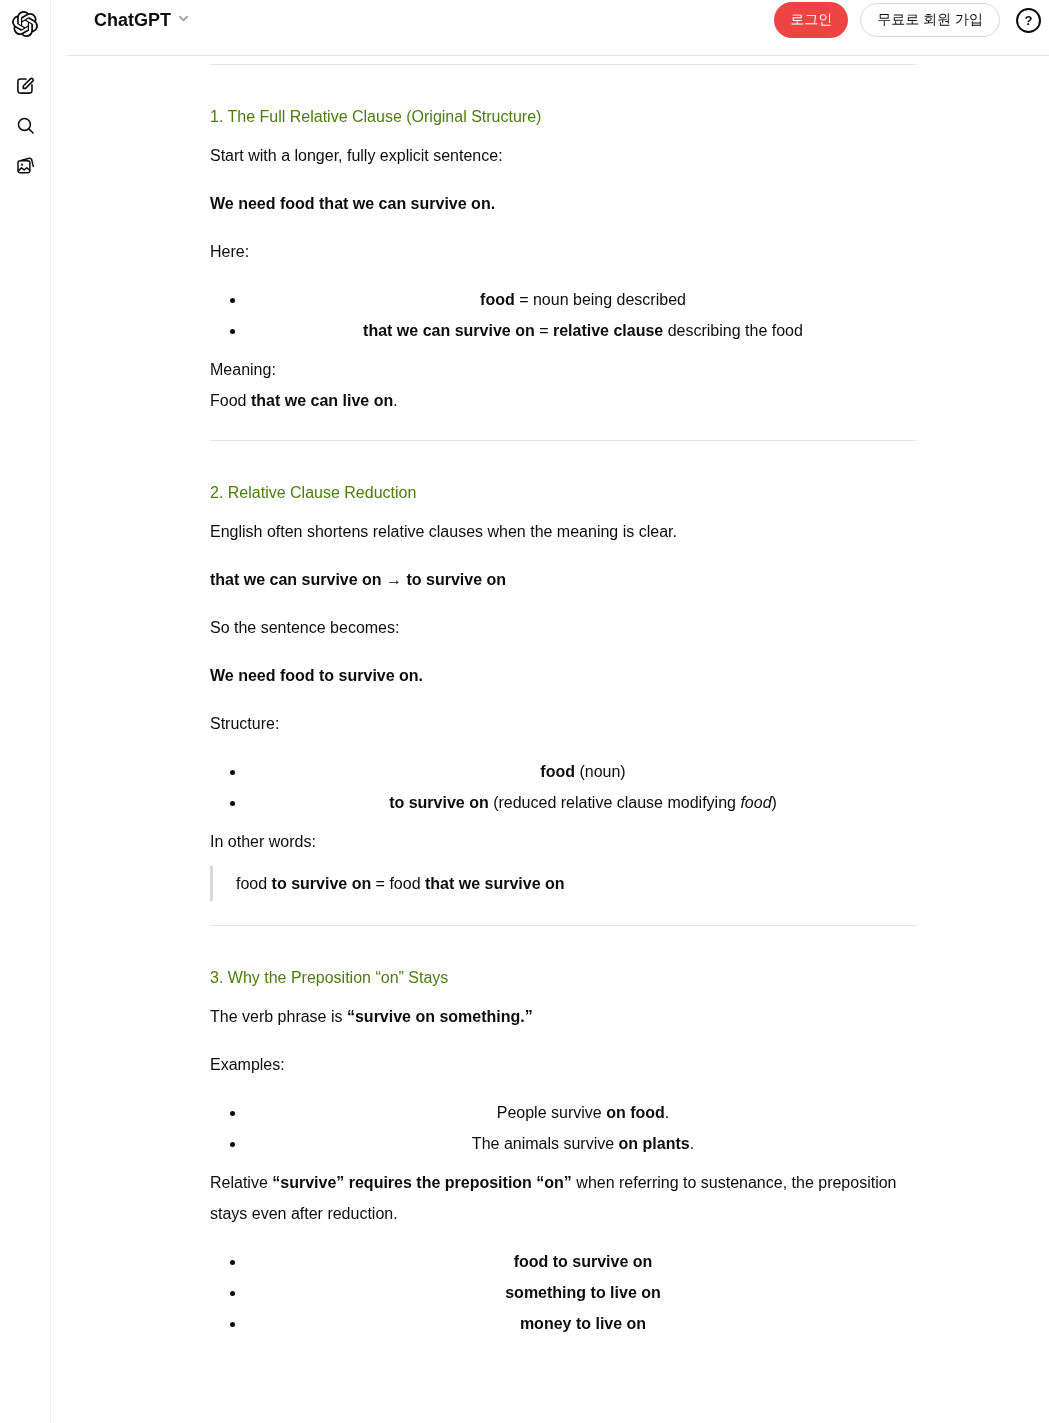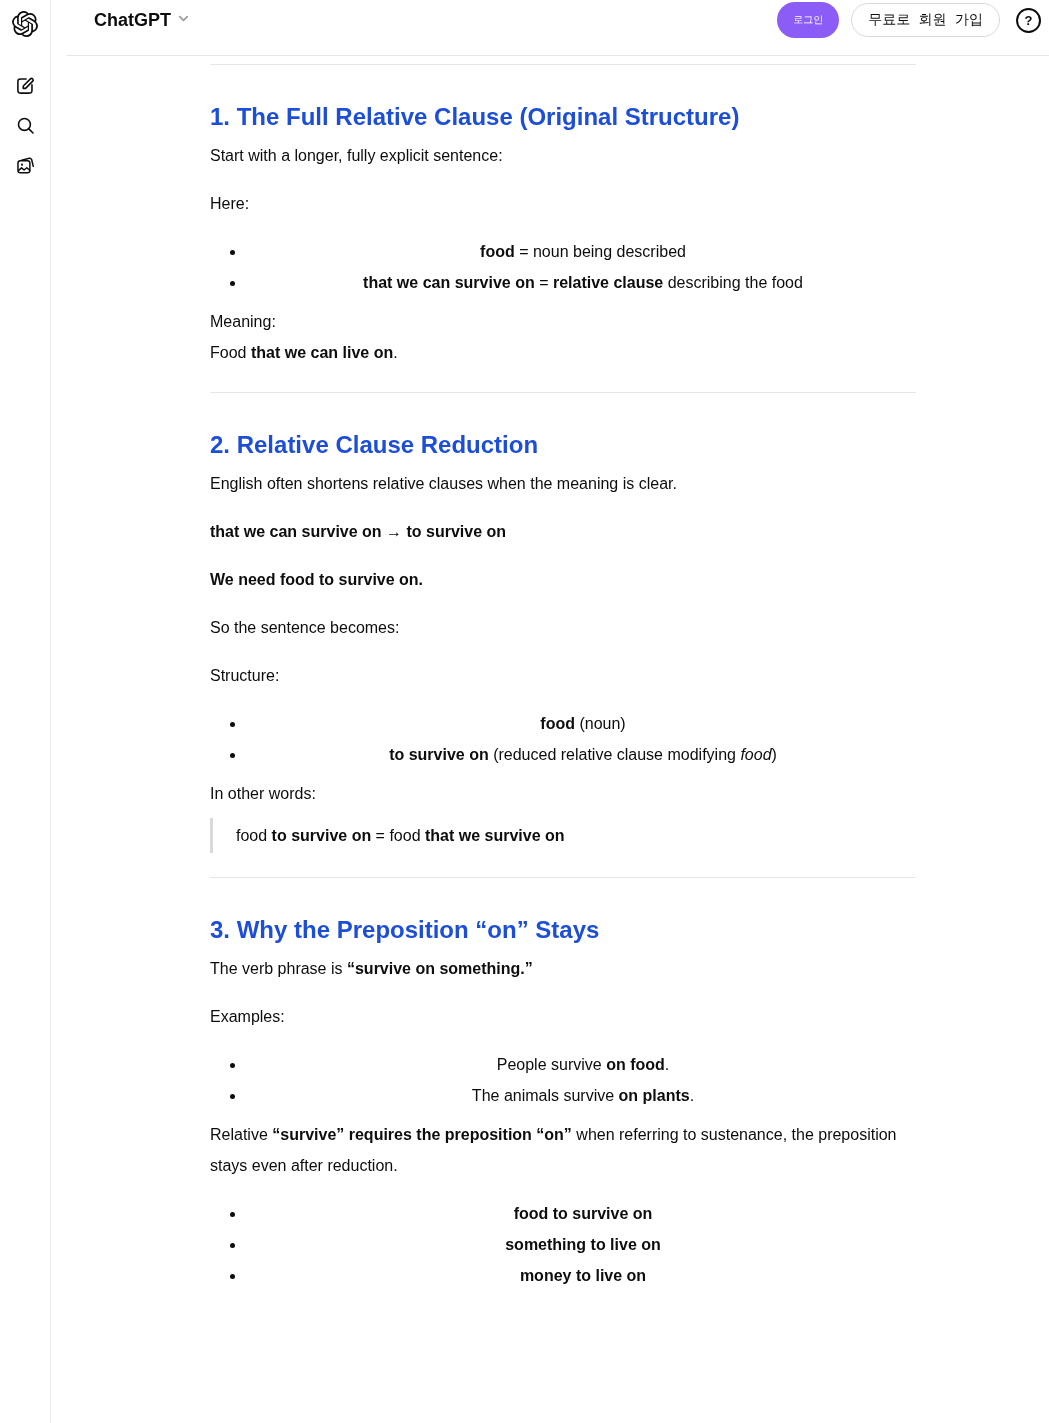--- a/index.html
+++ b/index.html
@@ -39,40 +39,40 @@
   }
   .brand {
     display: flex; align-items: center; gap: 5px; cursor: pointer;
     font-size: 18px; font-weight: 600; color: #0d0d0d; line-height: 24px;
     background: none; border: none; padding: 4px 6px; border-radius: 8px;
     font-family: inherit;
   }
   .brand svg { width: 15px; height: 15px; color: #9d9d9d; margin-top: 2px; }
   .hdr-actions { margin-left: auto; display: flex; align-items: center; gap: 12px; }
   .btn-login {
-    background: #8b5cf6; color: #fff; border: none; border-radius: 999px;
-    height: 36px; padding: 0 16px; font-size: 10px; font-weight: 500; cursor: pointer;
+    background: #ef4444; color: #fff; border: none; border-radius: 999px;
+    height: 36px; padding: 0 16px; font-size: 14px; font-weight: 500; cursor: pointer;
     font-family: inherit;
   }
   .btn-signup {
     background: #fff; color: #0d0d0d; border: 1px solid #dadada; border-radius: 999px;
     height: 34px; padding: 0 16px; font-size: 14px; font-weight: 500; cursor: pointer;
-    font-family: Liberation Mono, monospace;
+    font-family: Liberation Sans, sans-serif;
   }
   .btn-help {
     width: 25px; height: 25px; border-radius: 50%; border: 2px solid #0d0d0d; background: #fff;
     color: #0d0d0d; font-size: 13px; font-weight: 700; line-height: 1;
     display: flex; align-items: center; justify-content: center; cursor: pointer; padding: 0;
     margin-left: 4px; font-family: inherit;
   }
   
   .thread { width: 706px; margin-left: 159px; padding-top: 8px; padding-bottom: 40px; }
   .thread hr { border: none; border-top: 1px solid #e6e6e6; margin: 24px 0 20px; }
   .thread hr:first-child { margin-top: 0; }
-  .thread h3 { font-size: 24px; line-height: 30px; font-weight: 700; margin: 37px 0 8px; color: #1d4ed8; }
+  .thread h3 { font-size: 16px; line-height: 30px; font-weight: 400; margin: 37px 0 8px; color: #4d7c0f; }
   .thread p { margin: 0 0 17px; }
   .thread ul { margin: 0 0 8px; padding-left: 36px; text-align: center; }
   .thread ul + p { margin-top: 0; }
   .thread li { margin: 0; padding-left: 4px; }
   .thread blockquote {
     margin: -8px 0 17px; padding: 2px 0 2px 23px;
     border-left: 3px solid #d9d9d9;
   }
   .b { font-weight: 700; }
   .i { font-style: italic; }
@@ -132,32 +132,33 @@
       <button class="btn-help">
           <span>?</span>
         </button>
     </div>
   </header>
 
   <div class="thread">
       <hr>
       <h3>1. The Full Relative Clause (Original Structure)</h3>
       <p><span>Start with a longer, fully explicit sentence:</span></p>
+      <p><span class="b">We need food that we can survive on.</span></p>
       <p><span>Here:</span></p>
       <ul>
         <li><span class="b">food</span><span> = noun being described</span></li>
         <li><span class="b">that we can survive on</span><span> = </span><span class="b">relative clause</span><span> describing the food</span></li>
       </ul>
       <p><span>Meaning:</span><br><span>Food </span><span class="b">that we can live on</span><span>.</span></p>
       <hr>
       <h3>2. Relative Clause Reduction</h3>
       <p><span>English often shortens relative clauses when the meaning is clear.</span></p>
       <p><span class="b">that we can survive on → to survive on</span></p>
+      <p><span>So the sentence becomes:</span></p>
       <p><span class="b">We need food to survive on.</span></p>
-      <p><span>So the sentence becomes:</span></p>
       <p><span>Structure:</span></p>
       <ul>
         <li><span class="b">food</span><span> (noun)</span></li>
         <li><span class="b">to survive on</span><span> (reduced relative clause modifying </span><span class="i">food</span><span>)</span></li>
       </ul>
       <p><span>In other words:</span></p>
       <blockquote><span>food </span><span class="b">to survive on</span><span> = food </span><span class="b">that we survive on</span></blockquote>
       <hr>
       <h3>3. Why the Preposition “on” Stays</h3>
       <p><span>The verb phrase is </span><span class="b">“survive on something.”</span></p>

